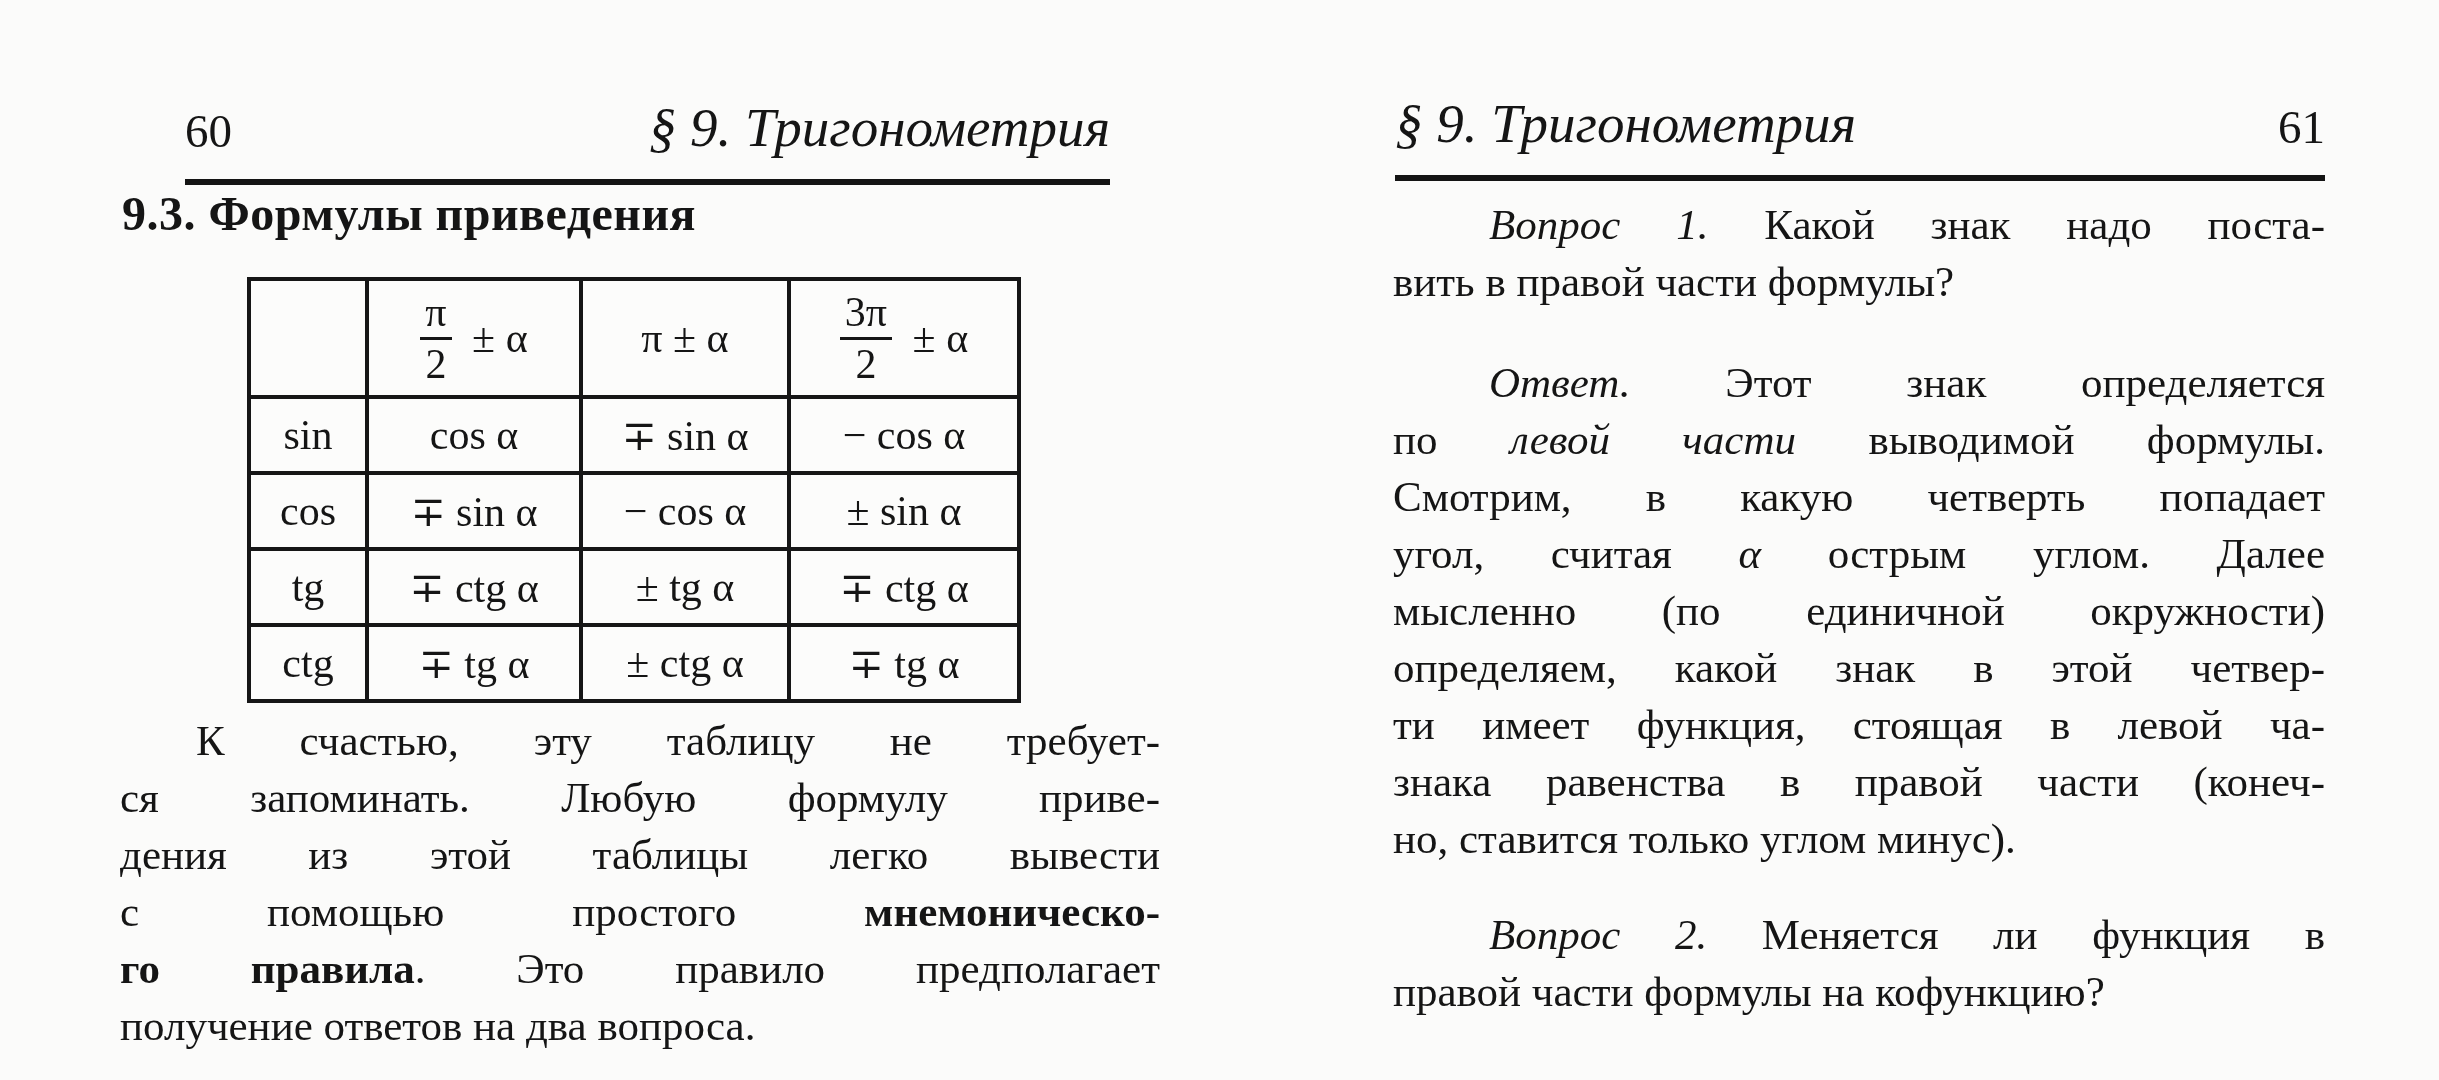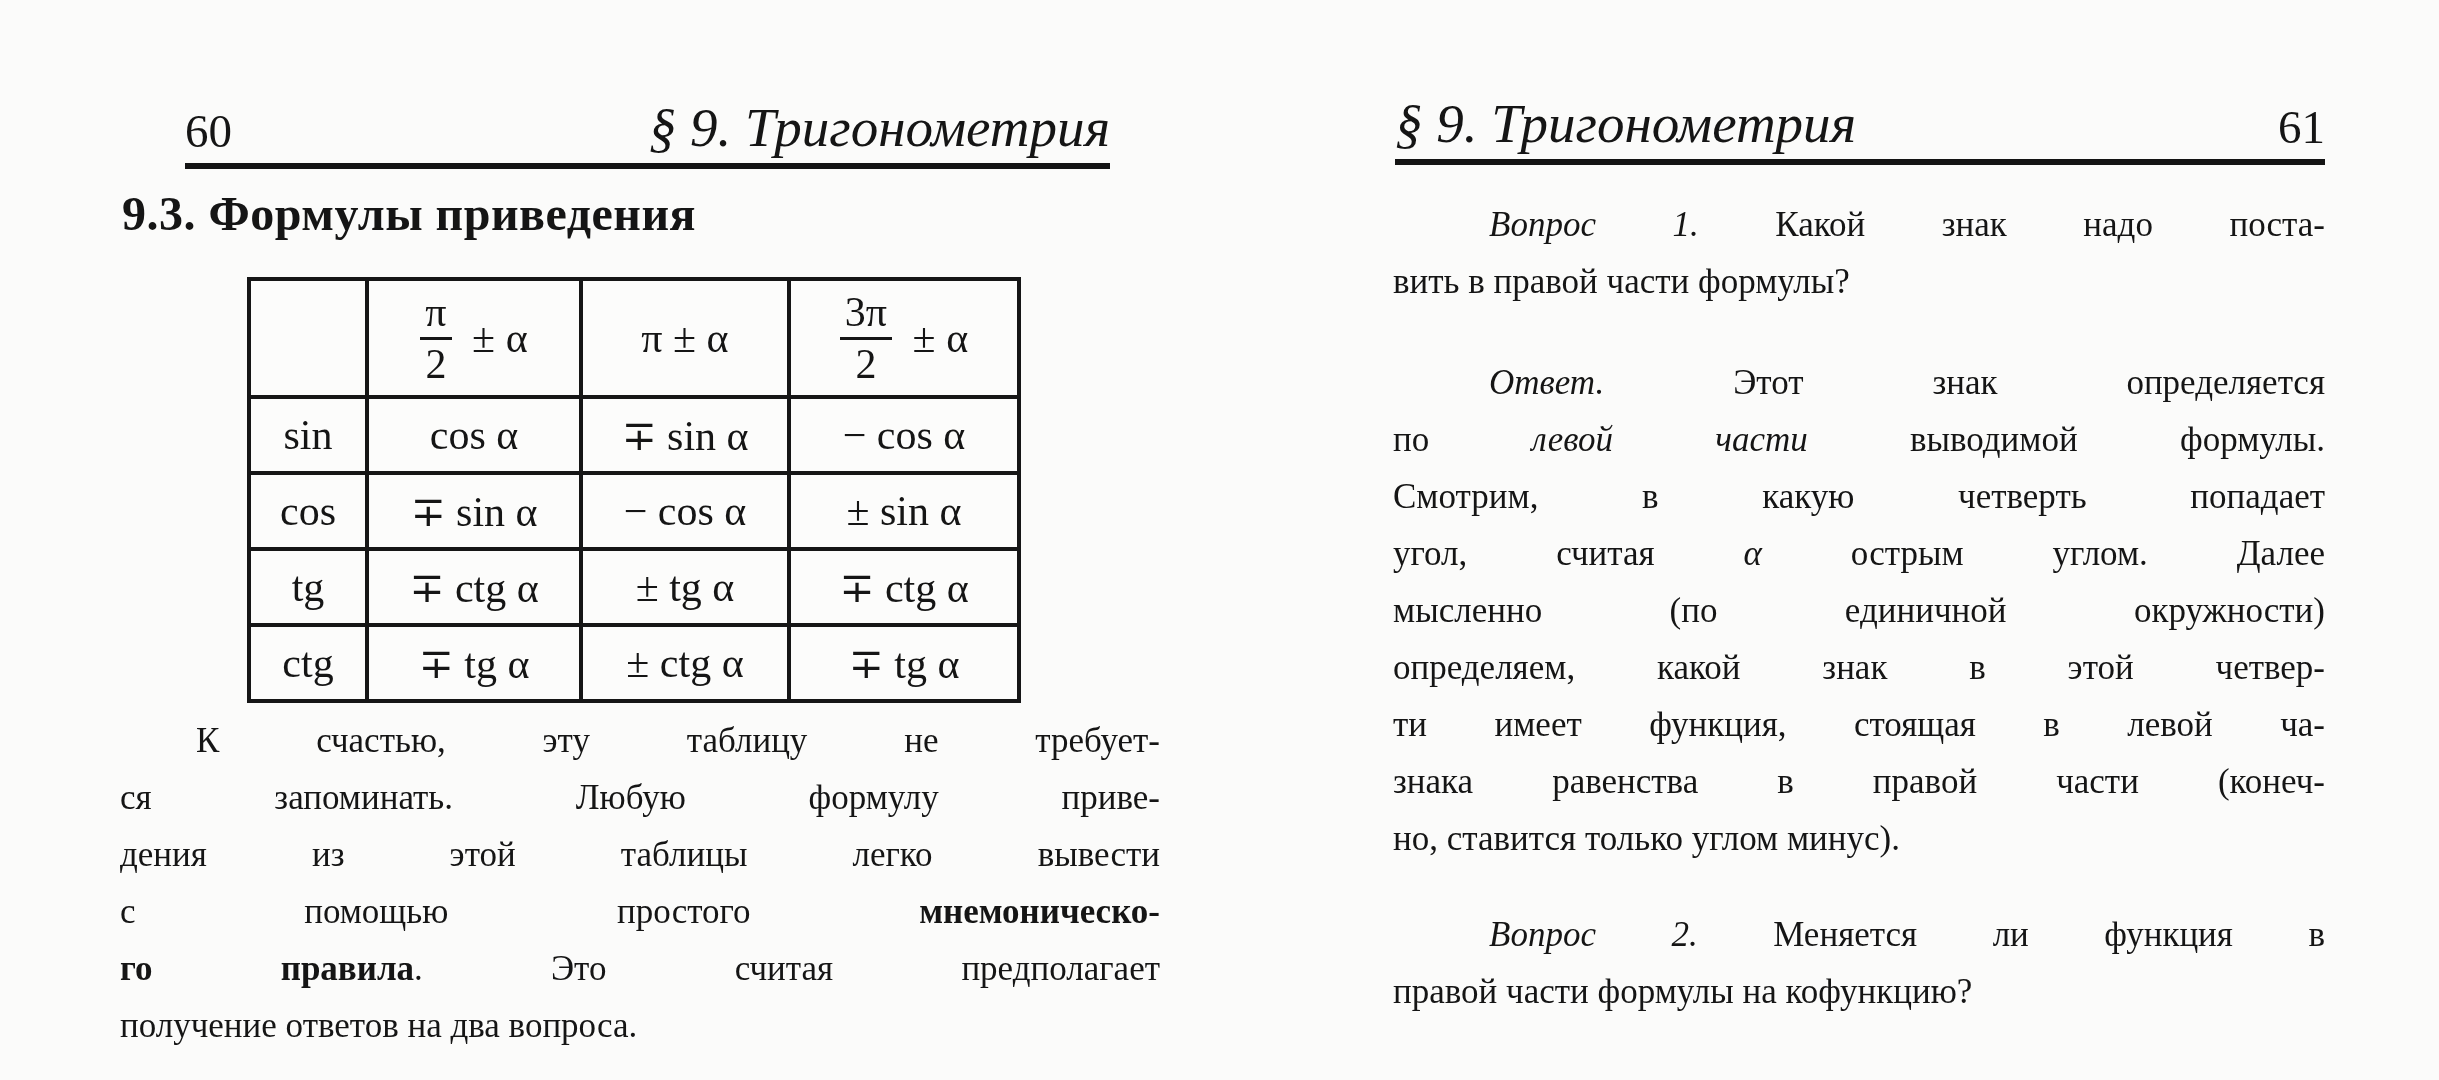--- a/index.html
+++ b/index.html
@@ -6,21 +6,21 @@
   html,body { background:#e9e9e9; }
   #canvas {
     position:relative; width:2439px; height:1080px;
     background:#fbfbfa; color:#151515;
     font-family:"Liberation Serif","DejaVu Serif",serif;
     overflow:hidden;
   }
   
   .run-header {
     position:absolute; display:flex; justify-content:space-between;
-    align-items:flex-end; border-bottom:6px solid #141414; padding-bottom:8px;
+    align-items:flex-end; border-bottom:6px solid #141414; padding-bottom:24px;
   }
   .run-header.left  { left:185px;  top:100px; width:925px; }
   .run-header.right { left:1395px; top:96px;  width:930px; }
   .pageno { font-size:47px; line-height:1; }
   .runtitle { font-style:italic; font-size:55px; line-height:1; }
   
   .section-title {
     position:absolute; left:122px; top:186px;
     font-weight:bold; font-size:48px; letter-spacing:0.5px;
   }
@@ -38,21 +38,21 @@
   table.redux tr.datarow td { height:76px; }
   td.c-lbl { width:118px; }
   td.c-1 { width:214px; }
   td.c-2 { width:208px; }
   td.c-3 { width:230px; }
   .frac { display:inline-block; vertical-align:middle; text-align:center; margin-right:10px; }
   .frac .num { display:block; border-bottom:3px solid #161616; line-height:1.1; padding:0 5px 1px; }
   .frac .den { display:block; line-height:1.1; padding-top:1px; }
   .hrest { display:inline-block; vertical-align:middle; }
   
-  .textblock { position:absolute; font-size:35px; }
+  .textblock { position:absolute; font-size:43px; }
   .tline {
     text-align:justify; text-align-last:justify;
     line-height:57px; white-space:normal;
   }
   .tline.last { text-align-last:left; }
   .tline .b { font-weight:bold; }
   .tline .i { font-style:italic; }
   #left-paragraph { left:120px; top:712px; width:1040px; }
   #left-paragraph .tline.first { text-indent:76px; }
   #question1 { left:1393px; top:196px; width:932px; }
@@ -118,21 +118,21 @@
         <td>∓ tg α</td>
       </tr>
     </tbody>
       </table>
 
     <div id="left-paragraph" class="textblock">
         <div class="tline first"><span>К счастью, эту таблицу не требует-</span></div>
         <div class="tline"><span>ся запоминать. Любую формулу приве-</span></div>
         <div class="tline"><span>дения из этой таблицы легко вывести</span></div>
         <div class="tline"><span>с помощью простого </span><span class="b">мнемоническо-</span></div>
-        <div class="tline"><span class="b">го правила</span><span>. Это считая предполагает</span></div>
+        <div class="tline"><span class="b">го правила</span><span>. Это правило предполагает</span></div>
         <div class="tline last"><span>получение ответов на два вопроса.</span></div>
       </div>
   </div>
 
   <div>
     <div class="run-header right">
       <span class="runtitle">§ 9. Тригонометрия</span>
       <span class="pageno">61</span>
     </div>
 

